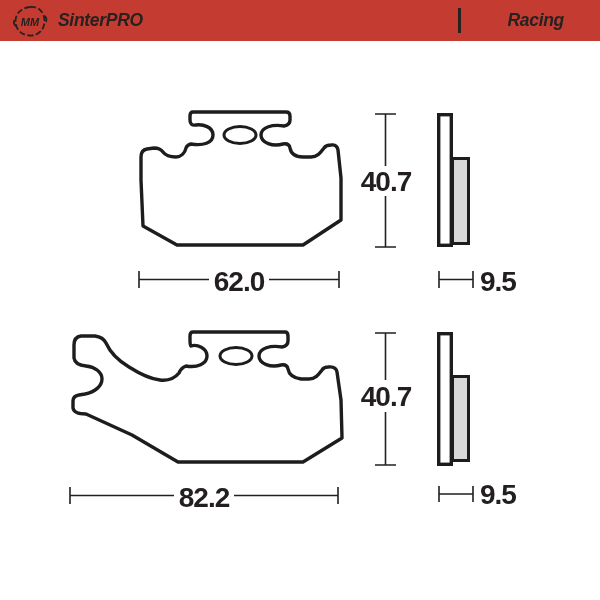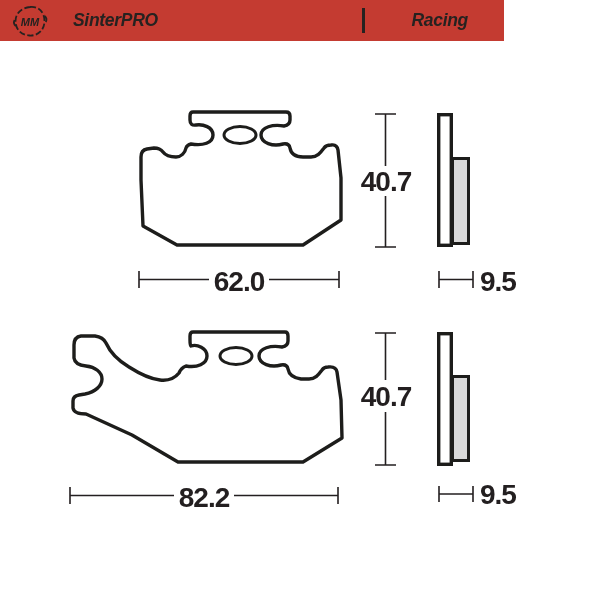--- a/index.html
+++ b/index.html
@@ -1,21 +1,21 @@
 <!DOCTYPE html>
 <html><head>
 <meta charset="utf-8">
 <style>
   html,body{margin:0;padding:0;background:#fff;}
   .screen{position:relative;width:600px;height:600px;background:#ffffff;overflow:hidden;
           font-family:"Liberation Sans",sans-serif;}
-  .banner{position:absolute;top:0;left:0;width:504px;height:41px;background:#c43b31;
+  .banner{position:absolute;top:0;left:0;width:600px;height:41px;background:#c43b31;
           display:flex;align-items:center;}
   .logo{margin-left:11px;flex:0 0 auto;}
-  .brand{margin-left:24px;font:italic 700 17.5px "Liberation Sans",sans-serif;
+  .brand{margin-left:9px;font:italic 700 17.5px "Liberation Sans",sans-serif;
          color:#262220;letter-spacing:-0.3px;}
   .spacer{flex:1;}
   .divider{width:3.5px;height:25px;background:#262220;margin-right:46px;}
   .edition{margin-right:36px;font:italic 700 17.5px "Liberation Sans",sans-serif;
            color:#262220;letter-spacing:-0.3px;}
   .drawing{position:absolute;top:0;left:0;}
   .outline{fill:#ffffff;stroke:#1d1d1b;stroke-width:3.4;stroke-linejoin:round;stroke-linecap:round;}
   .outline-noline{fill:#ffffff;}
   .friction{fill:#d9d9d9;}
   .slot{fill:#ffffff;stroke:#1d1d1b;stroke-width:3;}

